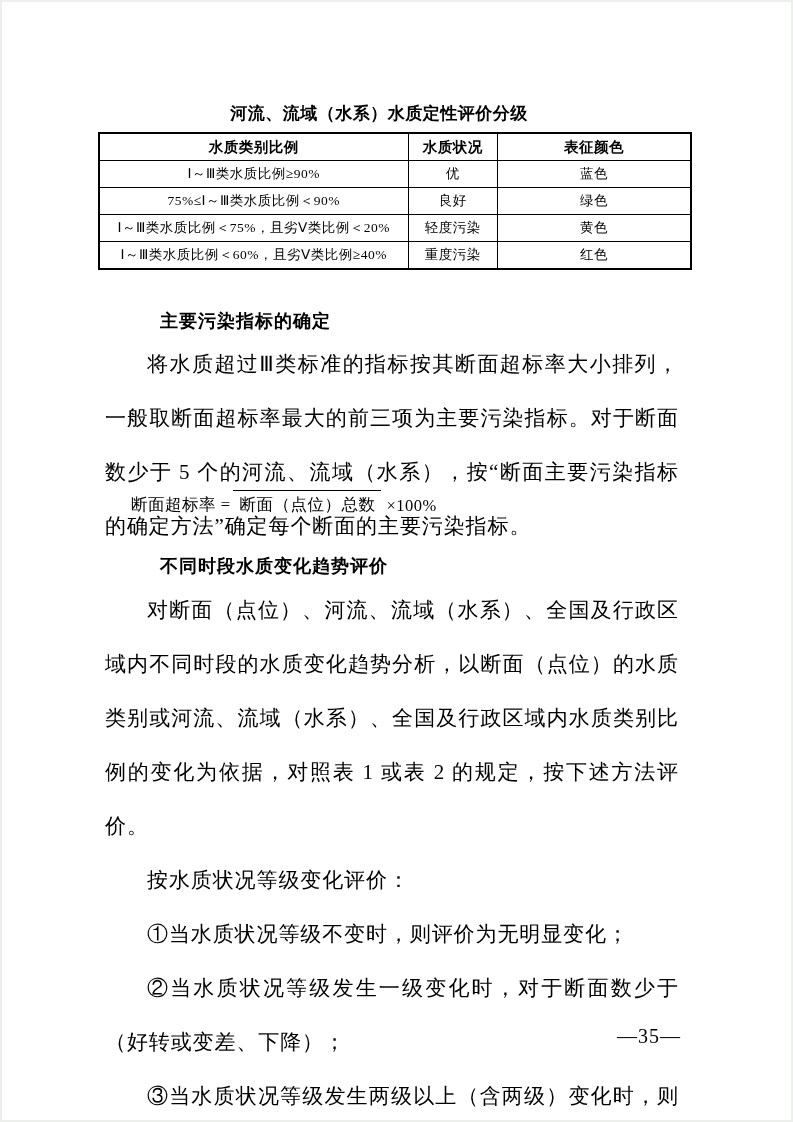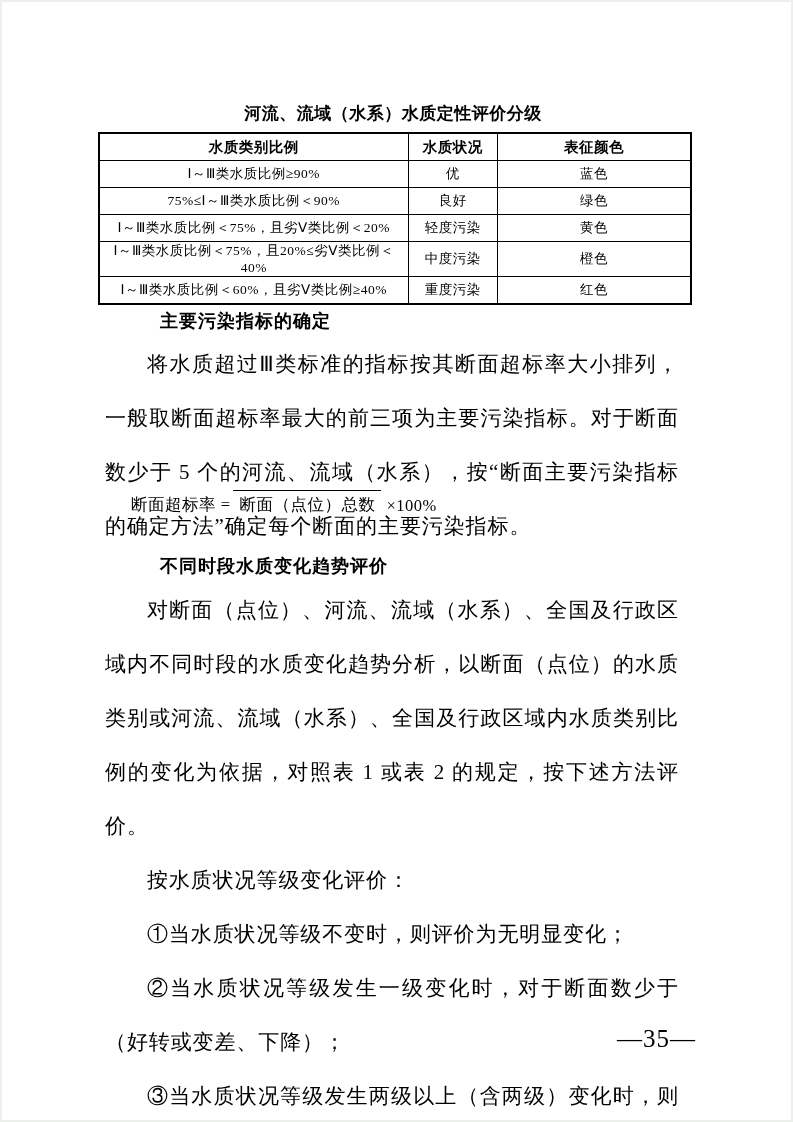--- a/index.html
+++ b/index.html
@@ -10,21 +10,21 @@
     background: #ffffff;
     color: #000;
     font-family: "Liberation Serif", serif;
     overflow: hidden;
     box-shadow: inset 0 0 0 2px #edefec;
   }
 
   
   .table-title {
     position: absolute;
-    left: 96px; top: 102px; width: 594px;
+    left: 82px; top: 102px; width: 594px;
     text-align: center;
     font-family: "Liberation Sans", sans-serif;
     font-weight: bold;
     font-size: 17px;
     letter-spacing: 0.5px;
   }
   table.quality-table {
     position: absolute;
     left: 98px; top: 132px; width: 594px;
     border-collapse: collapse;
@@ -87,21 +87,21 @@
   }
   .formula .frac { display: inline-block; text-align: center; margin: 0 3px; }
   .formula .num  { display: block; padding: 0 6px 3px; }
   .formula .den  { display: block; border-top: 1.5px solid #000; padding: 3px 6px 0; }
   .formula .rhs  { margin-left: 2px; }
 
   
   .page-number {
     position: absolute;
     left: 617px; top: 1025px;
-    font-size: 25px;
+    font-size: 20px;
     letter-spacing: 1px;
     text-align: right;
   }
 </style>
 </head>
 <body>
 
 <div class="page">
 
   <div class="table-title">河流、流域（水系）水质定性评价分级</div>
@@ -122,25 +122,20 @@
       </tr>
       <tr>
         <td>75%≤Ⅰ～Ⅲ类水质比例＜90%</td>
         <td>良好</td>
         <td>绿色</td>
       </tr>
       <tr>
         <td>Ⅰ～Ⅲ类水质比例＜75%，且劣Ⅴ类比例＜20%</td>
         <td>轻度污染</td>
         <td>黄色</td>
-      </tr>
-      <tr>
-        <td>Ⅰ～Ⅲ类水质比例＜75%，且20%≤劣Ⅴ类比例＜40%</td>
-        <td>中度污染</td>
-        <td>橙色</td>
       </tr>
       <tr>
         <td>Ⅰ～Ⅲ类水质比例＜60%，且劣Ⅴ类比例≥40%</td>
         <td>重度污染</td>
         <td>红色</td>
       </tr>
     </tbody>
   </table>
 
   <div class="sec-heading" id="heading-1">主要污染指标的确定</div>

